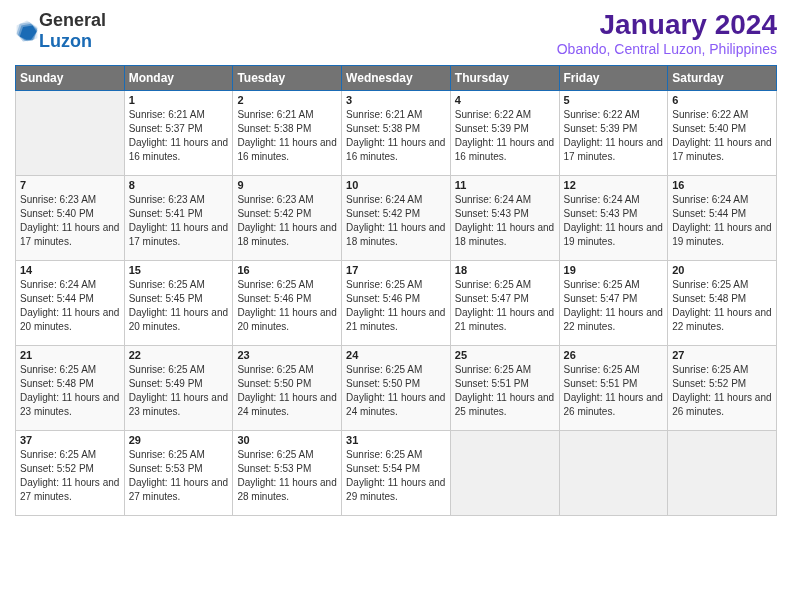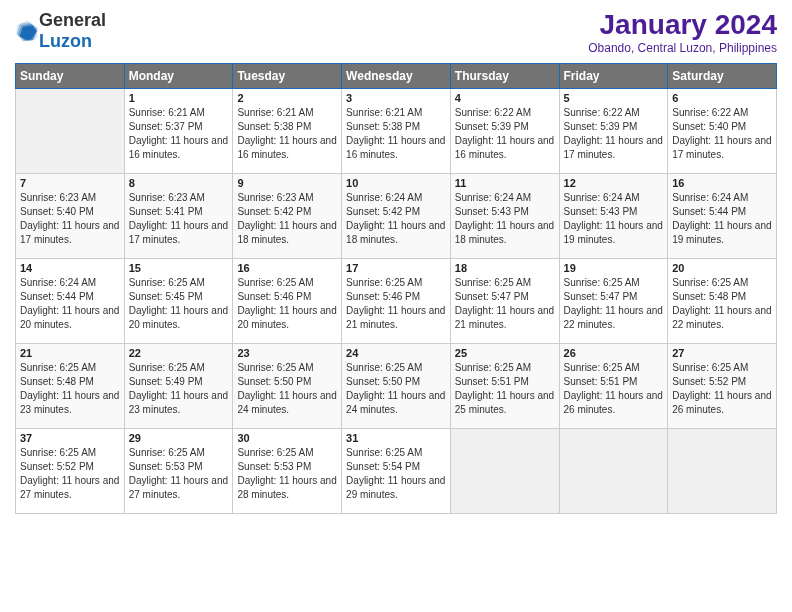--- a/index.html
+++ b/index.html
@@ -32,22 +32,22 @@
     .title-block {
       text-align: right;
     }
     .main-title {
       font-size: 28px;
       font-weight: bold;
       color: #4c1d95;
       line-height: 1.1;
     }
     .subtitle {
-      font-size: 12px;
-      color: #4c1d95;
+      font-size: 14px;
+      color: #8b5cf6;
     }
     table {
       width: 100%;
       border-collapse: collapse;
       font-size: 10px;
     }
     thead tr th {
       background-color: #737373;
       color: #fff;
       padding: 5px 4px;

